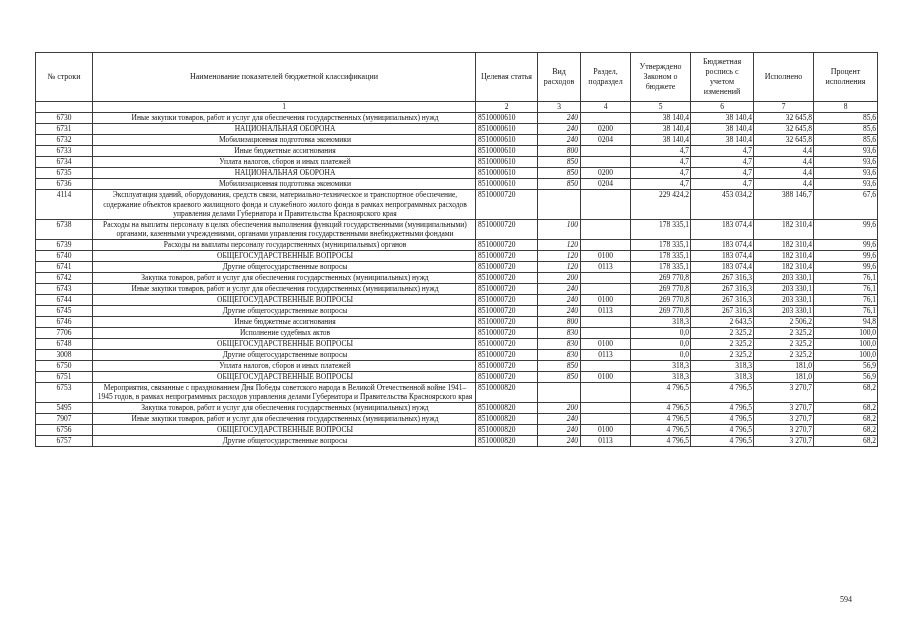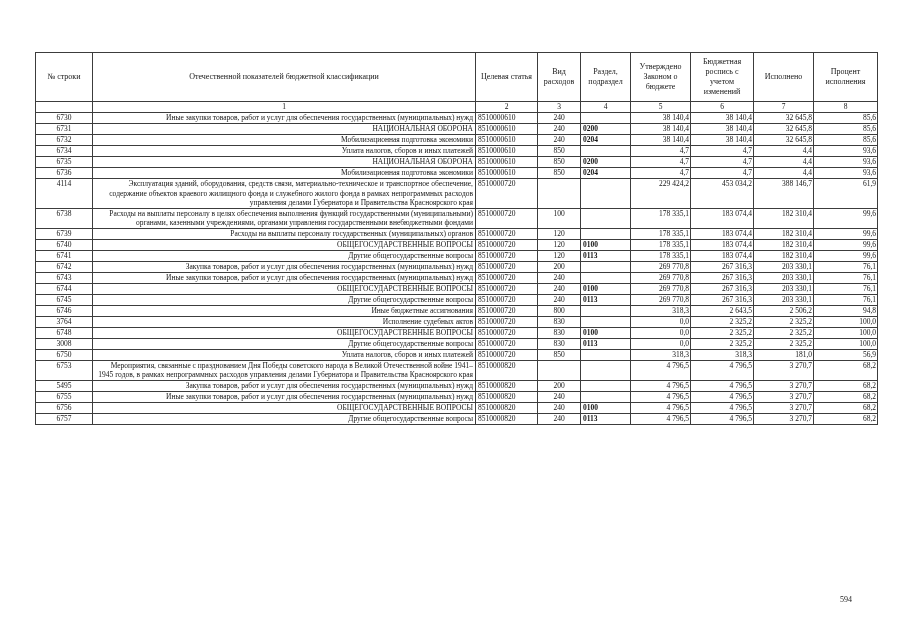--- a/index.html
+++ b/index.html
@@ -36,24 +36,24 @@
     vertical-align: middle;
     height: 44px;
     padding: 2px 3px;
   }
   tr.num-row td {
     text-align: center;
     height: 10px;
     vertical-align: middle;
   }
   td.col-rownum  { text-align: center; vertical-align: top; }
-  td.col-name    { text-align: right;   vertical-align: top; padding-left: 4px; }
+  td.col-name    { text-align: center;   vertical-align: top; padding-left: 4px; }
   td.col-article { text-align: left; vertical-align: top; }
-  td.col-type    { text-align: center; vertical-align: top; }
-  td.col-section { vertical-align: top; font-weight: bold; }
+  td.col-type    { text-align: right; vertical-align: top; font-style: italic; }
+  td.col-section { text-align: center; vertical-align: top; }
   td.col-amount  { text-align: right;  vertical-align: top; padding-right: 1px; }
   tbody tr { height: 11px; }
   .page-number {
     position: absolute;
     left: 840px;
     top: 595px;
     font-size: 8px;
     color: #1a1a1a;
   }
 </style>
@@ -69,21 +69,21 @@
       <col style="width:43px">
       <col style="width:50px">
       <col style="width:60px">
       <col style="width:63px">
       <col style="width:60px">
       <col style="width:64px">
     </colgroup>
     <thead>
       <tr>
         <th>№ строки</th>
-        <th>Отечественной показателей бюджетной классификации</th>
+        <th>Наименование показателей бюджетной классификации</th>
         <th>Целевая статья</th>
         <th>Вид расходов</th>
         <th>Раздел, подраздел</th>
         <th>Утверждено Законом о бюджете</th>
         <th>Бюджетная роспись с учетом изменений</th>
         <th>Исполнено</th>
         <th>Процент исполнения</th>
       </tr>
     </thead>
     <tbody>
@@ -125,20 +125,31 @@
           <td class="col-name">Мобилизационная подготовка экономики</td>
           <td class="col-article">8510000610</td>
           <td class="col-type">240</td>
           <td class="col-section">0204</td>
           <td class="col-amount">38 140,4</td>
           <td class="col-amount">38 140,4</td>
           <td class="col-amount">32 645,8</td>
           <td class="col-amount">85,6</td>
         </tr>
         <tr>
+          <td class="col-rownum">6733</td>
+          <td class="col-name">Иные бюджетные ассигнования</td>
+          <td class="col-article">8510000610</td>
+          <td class="col-type">800</td>
+          <td class="col-section"></td>
+          <td class="col-amount">4,7</td>
+          <td class="col-amount">4,7</td>
+          <td class="col-amount">4,4</td>
+          <td class="col-amount">93,6</td>
+        </tr>
+        <tr>
           <td class="col-rownum">6734</td>
           <td class="col-name">Уплата налогов, сборов и иных платежей</td>
           <td class="col-article">8510000610</td>
           <td class="col-type">850</td>
           <td class="col-section"></td>
           <td class="col-amount">4,7</td>
           <td class="col-amount">4,7</td>
           <td class="col-amount">4,4</td>
           <td class="col-amount">93,6</td>
         </tr>
@@ -166,21 +177,21 @@
         </tr>
         <tr>
           <td class="col-rownum">4114</td>
           <td class="col-name">Эксплуатация зданий, оборудования, средств связи, материально-техническое и транспортное обеспечение, содержание объектов краевого жилищного фонда и служебного жилого фонда в рамках непрограммных расходов управления делами Губернатора и Правительства Красноярского края</td>
           <td class="col-article">8510000720</td>
           <td class="col-type"></td>
           <td class="col-section"></td>
           <td class="col-amount">229 424,2</td>
           <td class="col-amount">453 034,2</td>
           <td class="col-amount">388 146,7</td>
-          <td class="col-amount">61,9</td>
+          <td class="col-amount">67,6</td>
         </tr>
         <tr>
           <td class="col-rownum">6738</td>
           <td class="col-name">Расходы на выплаты персоналу в целях обеспечения выполнения функций государственными (муниципальными) органами, казенными учреждениями, органами управления государственными внебюджетными фондами</td>
           <td class="col-article">8510000720</td>
           <td class="col-type">100</td>
           <td class="col-section"></td>
           <td class="col-amount">178 335,1</td>
           <td class="col-amount">183 074,4</td>
           <td class="col-amount">182 310,4</td>
@@ -268,21 +279,21 @@
           <td class="col-name">Иные бюджетные ассигнования</td>
           <td class="col-article">8510000720</td>
           <td class="col-type">800</td>
           <td class="col-section"></td>
           <td class="col-amount">318,3</td>
           <td class="col-amount">2 643,5</td>
           <td class="col-amount">2 506,2</td>
           <td class="col-amount">94,8</td>
         </tr>
         <tr>
-          <td class="col-rownum">3764</td>
+          <td class="col-rownum">7706</td>
           <td class="col-name">Исполнение судебных актов</td>
           <td class="col-article">8510000720</td>
           <td class="col-type">830</td>
           <td class="col-section"></td>
           <td class="col-amount">0,0</td>
           <td class="col-amount">2 325,2</td>
           <td class="col-amount">2 325,2</td>
           <td class="col-amount">100,0</td>
         </tr>
         <tr>
@@ -312,20 +323,31 @@
           <td class="col-name">Уплата налогов, сборов и иных платежей</td>
           <td class="col-article">8510000720</td>
           <td class="col-type">850</td>
           <td class="col-section"></td>
           <td class="col-amount">318,3</td>
           <td class="col-amount">318,3</td>
           <td class="col-amount">181,0</td>
           <td class="col-amount">56,9</td>
         </tr>
         <tr>
+          <td class="col-rownum">6751</td>
+          <td class="col-name">ОБЩЕГОСУДАРСТВЕННЫЕ ВОПРОСЫ</td>
+          <td class="col-article">8510000720</td>
+          <td class="col-type">850</td>
+          <td class="col-section">0100</td>
+          <td class="col-amount">318,3</td>
+          <td class="col-amount">318,3</td>
+          <td class="col-amount">181,0</td>
+          <td class="col-amount">56,9</td>
+        </tr>
+        <tr>
           <td class="col-rownum">6753</td>
           <td class="col-name">Мероприятия, связанные с празднованием Дня Победы советского народа в Великой Отечественной войне 1941–1945 годов, в рамках непрограммных расходов управления делами Губернатора и Правительства Красноярского края</td>
           <td class="col-article">8510000820</td>
           <td class="col-type"></td>
           <td class="col-section"></td>
           <td class="col-amount">4 796,5</td>
           <td class="col-amount">4 796,5</td>
           <td class="col-amount">3 270,7</td>
           <td class="col-amount">68,2</td>
         </tr>
@@ -334,21 +356,21 @@
           <td class="col-name">Закупка товаров, работ и услуг для обеспечения государственных (муниципальных) нужд</td>
           <td class="col-article">8510000820</td>
           <td class="col-type">200</td>
           <td class="col-section"></td>
           <td class="col-amount">4 796,5</td>
           <td class="col-amount">4 796,5</td>
           <td class="col-amount">3 270,7</td>
           <td class="col-amount">68,2</td>
         </tr>
         <tr>
-          <td class="col-rownum">6755</td>
+          <td class="col-rownum">7907</td>
           <td class="col-name">Иные закупки товаров, работ и услуг для обеспечения государственных (муниципальных) нужд</td>
           <td class="col-article">8510000820</td>
           <td class="col-type">240</td>
           <td class="col-section"></td>
           <td class="col-amount">4 796,5</td>
           <td class="col-amount">4 796,5</td>
           <td class="col-amount">3 270,7</td>
           <td class="col-amount">68,2</td>
         </tr>
         <tr>

